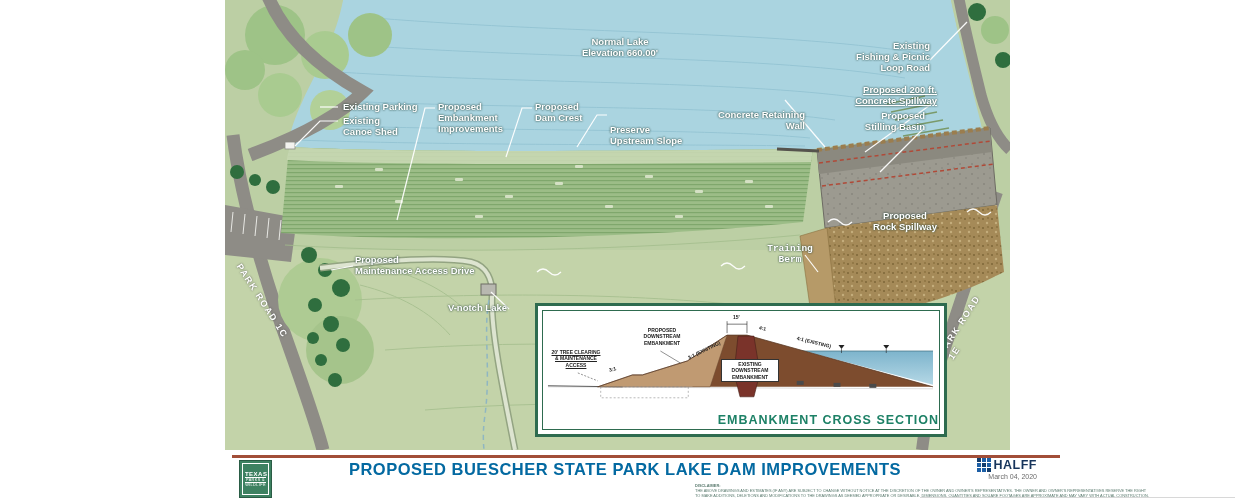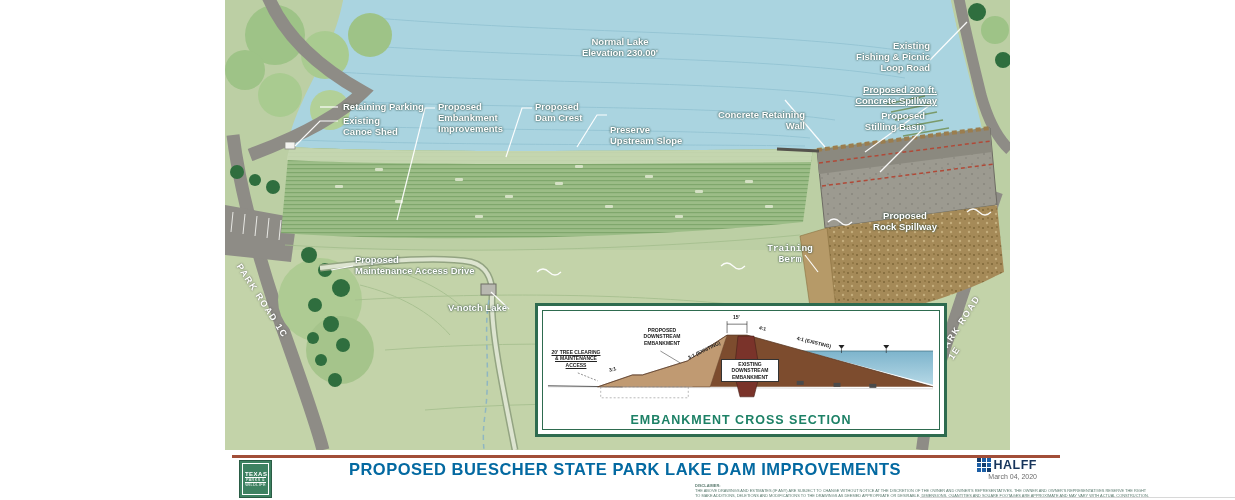--- a/index.html
+++ b/index.html
@@ -16,21 +16,21 @@
   .lbl.road{font-size:9px;letter-spacing:1.5px;text-shadow:0 0 2px rgba(60,60,60,.9);}
   
   #inset{position:absolute;left:310px;top:303px;width:412px;height:134px;background:#fff;
          border:3px solid #2e6b4f;box-sizing:border-box;padding:4px;}
   #inset-inner{position:relative;border:1px solid #2e6b4f;height:100%;box-sizing:border-box;
                background:#fff;}
   #inset-inner svg{display:block;}
   .xlbl{position:absolute;color:#222;font-weight:bold;font-size:5px;line-height:1.25;
         white-space:pre-line;text-align:center;pointer-events:none;}
   .xlbl.boxed{background:#fff;border:.5px solid #333;padding:1px 2px;}
-  #xs-caption{position:absolute;left:0;right:0;bottom:2px;text-align:center;color:#1d8166;
+  #xs-caption{position:absolute;left:0;right:0;bottom:2px;text-align:right;color:#1d8166;
               font-weight:bold;font-size:12.5px;letter-spacing:1px;}
   
   #footer{position:absolute;left:225px;top:450px;width:1010px;height:50px;}
   #rule{position:absolute;left:7px;top:5px;width:828px;height:3px;background:#a24e38;}
   #tpwd{position:absolute;left:14px;top:10px;width:33px;height:38px;background:#3d8161;
         border:1px solid #2a5c45;box-sizing:border-box;padding:2px;}
   #tpwd .in{border:1px solid #fff;height:100%;box-sizing:border-box;display:flex;
             flex-direction:column;justify-content:center;align-items:center;color:#fff;
             text-align:center;}
   #tpwd .t1{font-size:6px;font-weight:bold;letter-spacing:.5px;border-bottom:1px solid #fff;width:85%;}
@@ -225,31 +225,31 @@
         <path d="M128,266 L106,270"></path>
         <path d="M284,309 L266,292"></path>
         <path d="M603,222 q6,-6 12,0 q6,6 12,0"></path>
         <path d="M742,212 q6,-6 12,0 q6,6 12,0"></path>
         <path d="M312,272 q6,-6 12,0 q6,6 12,0"></path>
         <path d="M496,266 q6,-6 12,0 q6,6 12,0"></path>
       </g>
     </svg>
 
     <div class="lbl center" style="left:330px;top:36px;width:130px;">Normal Lake
-Elevation 230.00'</div>
+Elevation 660.00'</div>
     <div class="lbl right" style="left:460px;top:80px;width:120px;margin-top:29px;">Concrete Retaining
 Wall</div>
     <div class="lbl right" style="left:600px;top:40px;width:105px;">Existing
 Fishing &amp; Picnic
 Loop Road</div>
     <div class="lbl right" style="left:592px;top:84px;width:120px;text-decoration:underline;">Proposed 200 ft.
 Concrete Spillway</div>
     <div class="lbl right" style="left:610px;top:110px;width:90px;">Proposed
 Stilling Basin</div>
-    <div class="lbl" style="left:118px;top:101px;width:110px;">Retaining Parking</div>
+    <div class="lbl" style="left:118px;top:101px;width:110px;">Existing Parking</div>
     <div class="lbl" style="left:118px;top:115px;width:110px;">Existing
 Canoe Shed</div>
     <div class="lbl" style="left:213px;top:101px;width:110px;">Proposed
 Embankment
 Improvements</div>
     <div class="lbl" style="left:310px;top:101px;width:90px;">Proposed
 Dam Crest</div>
     <div class="lbl" style="left:385px;top:124px;width:110px;">Preserve
 Upstream Slope</div>
     <div class="lbl center" style="left:620px;top:210px;width:120px;">Proposed

